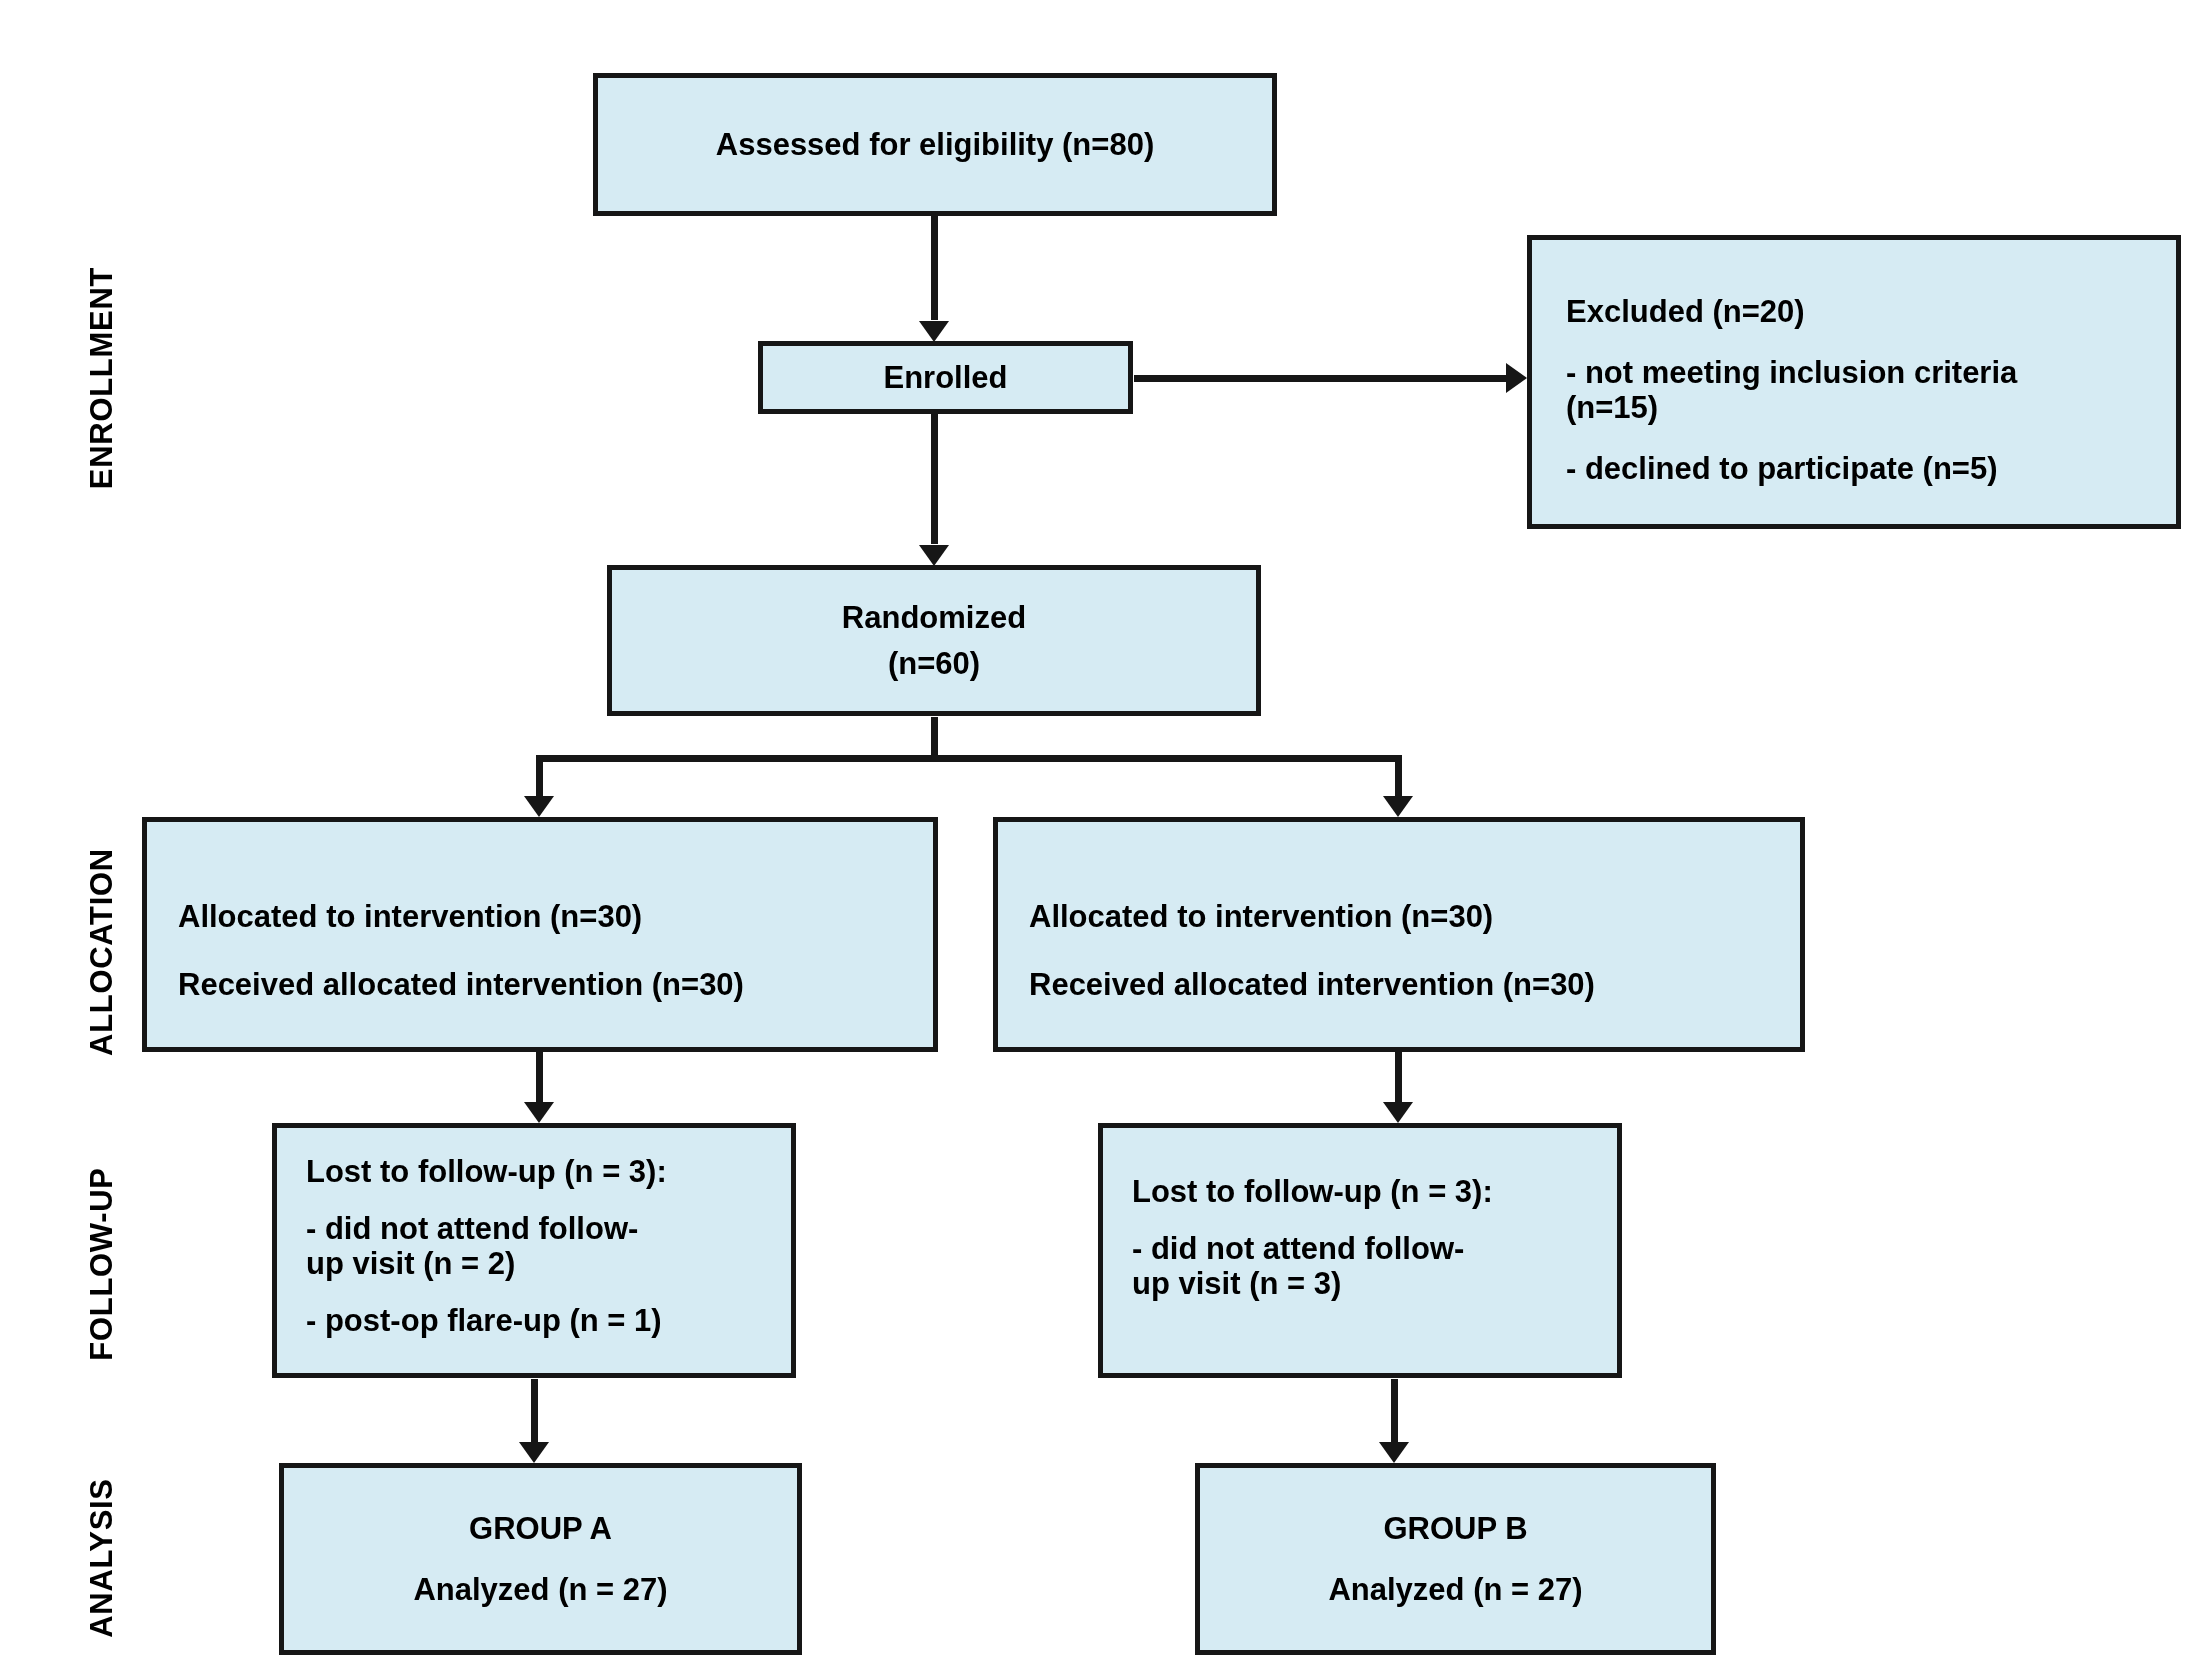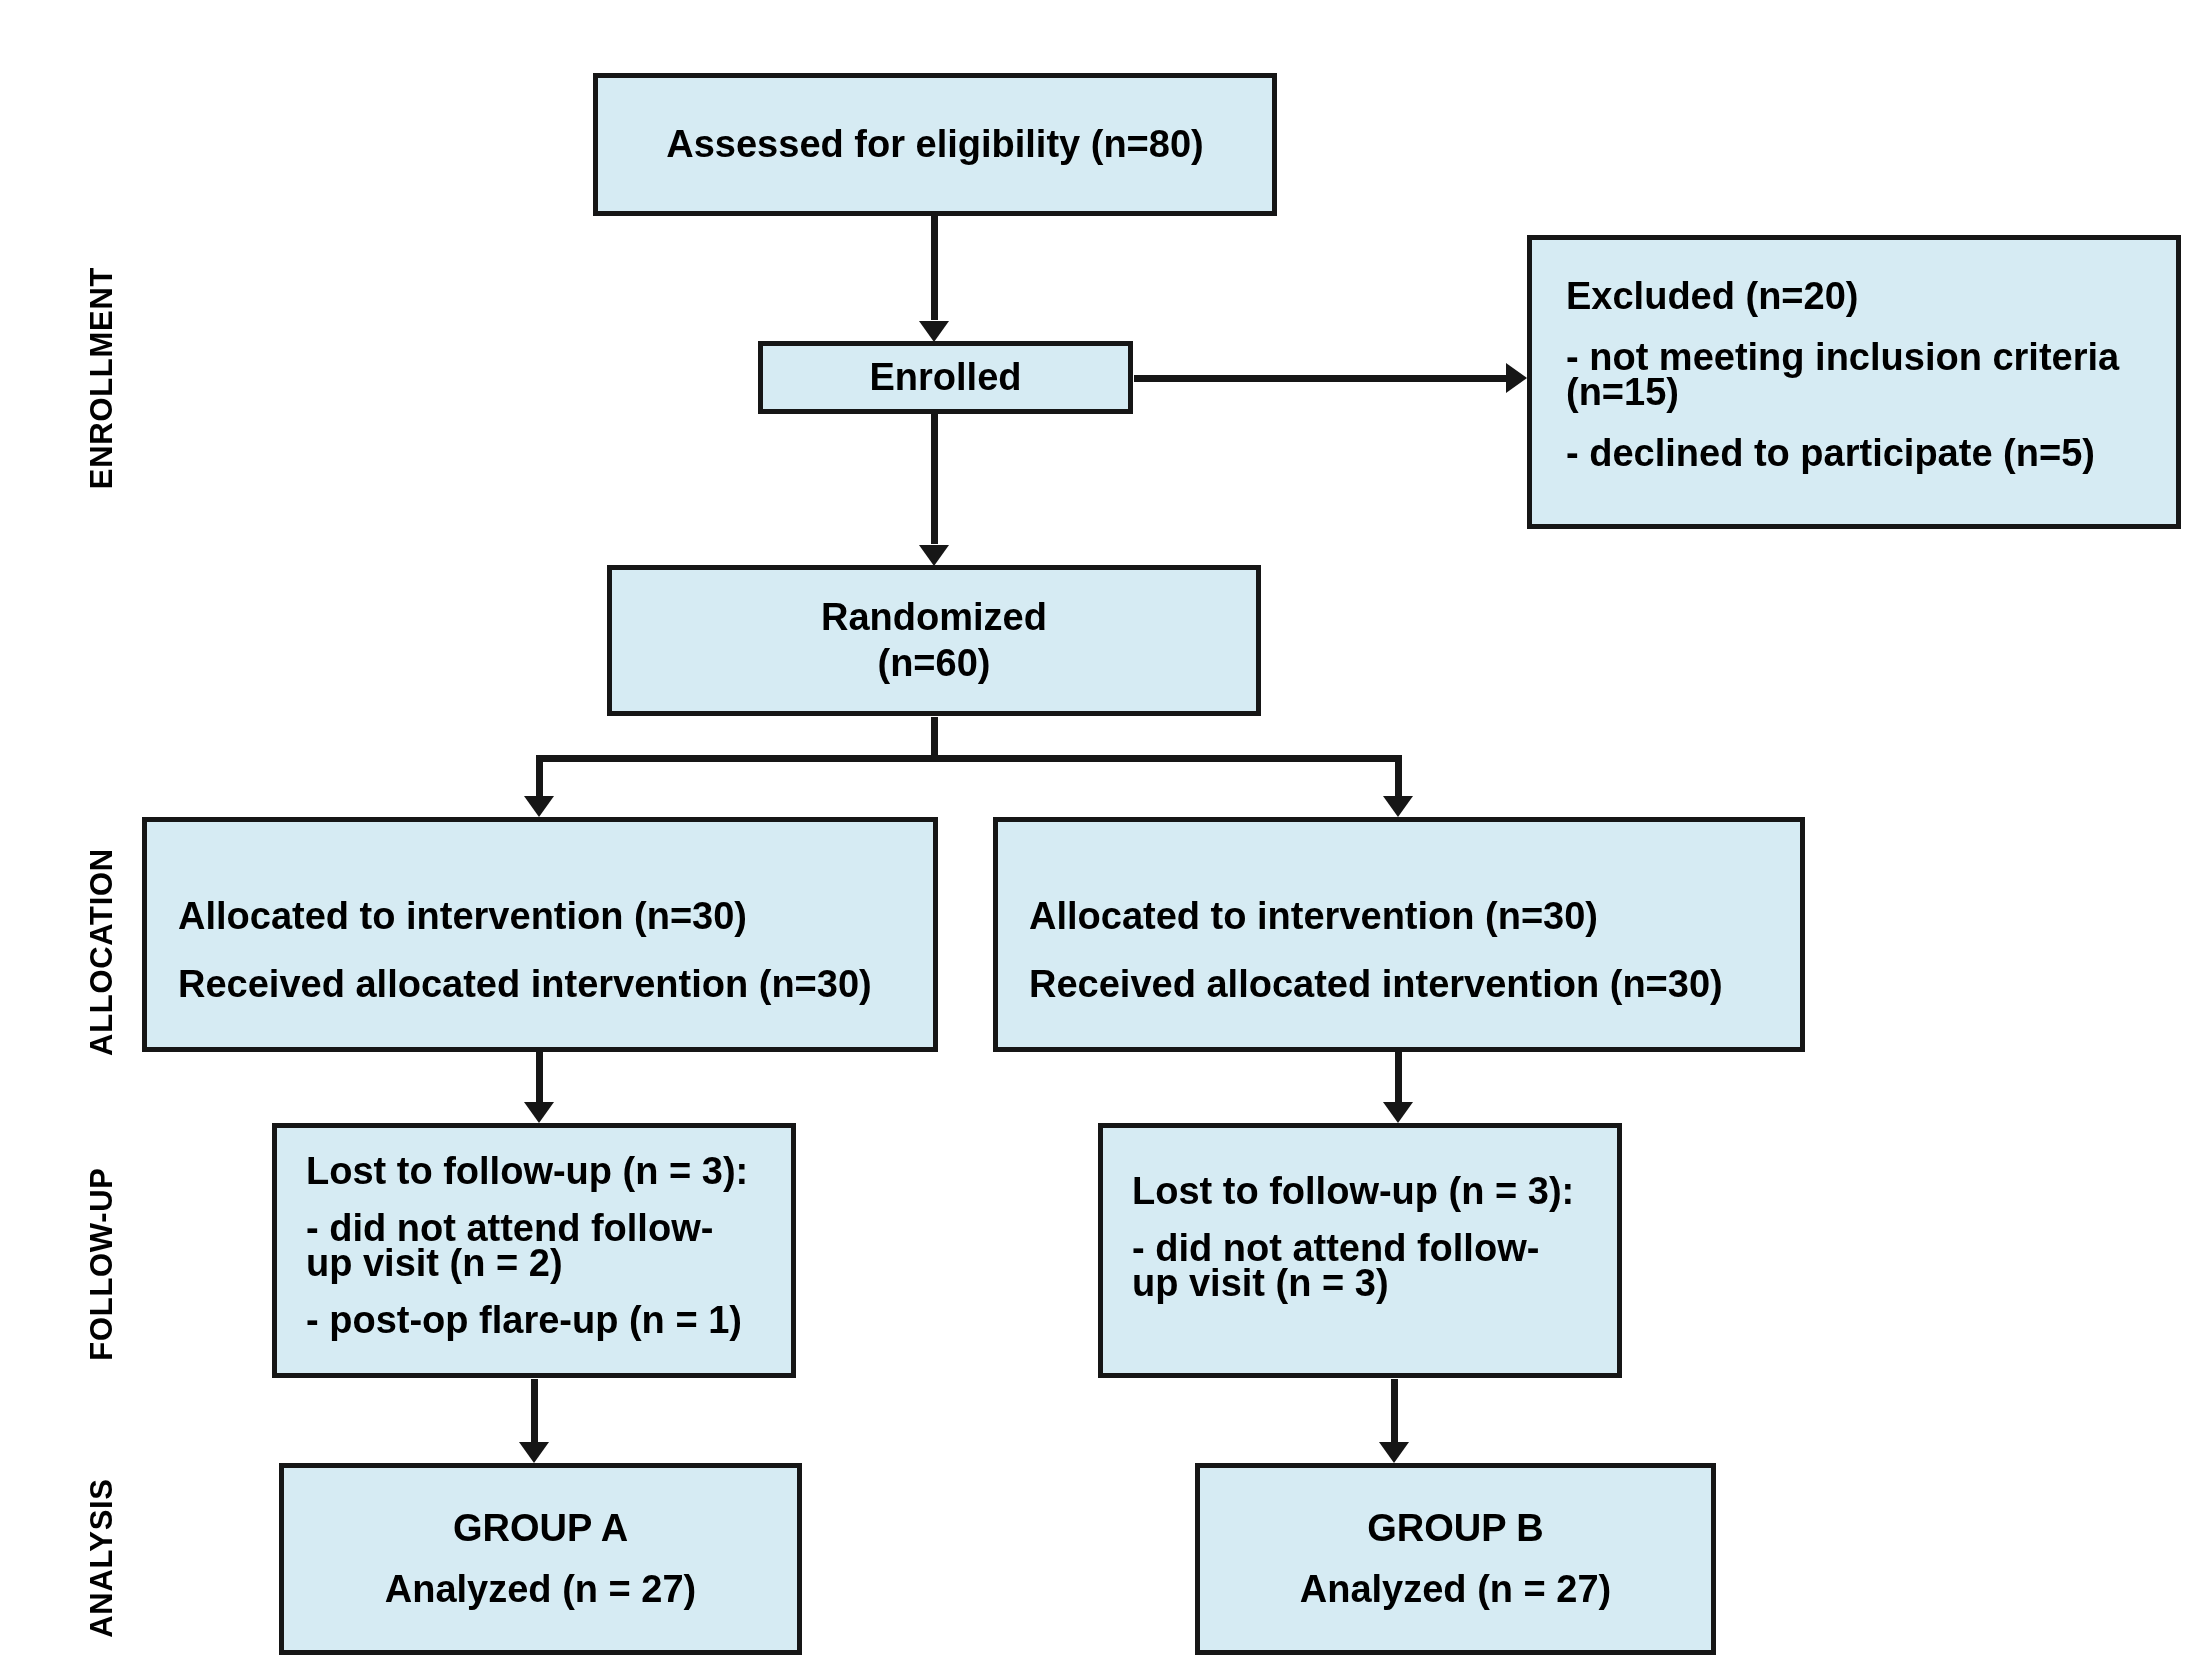--- a/index.html
+++ b/index.html
@@ -14,33 +14,33 @@
     font-family:"Liberation Sans", sans-serif;
     font-weight:bold;
     color:#000;
     overflow:hidden;
   }
   .box{
     position:absolute;
     background:var(--box_fill);
     border:5.9px solid var(--line);
     box-sizing:border-box;
-    font-size:38px;
+    font-size:31px;
     line-height:35px;
   }
   .box.center{
     display:flex;flex-direction:column;
     align-items:center;justify-content:center;
     text-align:center;
   }
   .box p{margin:0;white-space:pre-line;}
   
   #box-assessed  {left:593px; top:73px;  width:684px; height:143px;}
   #box-enrolled  {left:758px;top:341px;  width:375px;  height:73px;}
-  #box-excluded  {left:1527px;top:235px;  width:654px; height:294px; padding:39px 18px 13px 34px;}
+  #box-excluded  {left:1527px;top:235px;  width:654px; height:294px; padding:54px 18px 13px 34px;}
   #box-excluded p + p{margin-top:26px;}
   #box-randomized{left:607px; top:565px;  width:654px; height:151px; gap:10.4px;}
   #box-alloc-l   {left:142px; top:817px; width:796px; height:235px; padding:77px 13px 13px 31px;}
   #box-alloc-r   {left:993px;top:817px; width:812px; height:235px; padding:77px 13px 13px 31px;}
   #box-alloc-l p + p, #box-alloc-r p + p{margin-top:33px;}
   #box-fup-l     {left:272px; top:1123px; width:524px;  height:255px; padding:26px 13px 10.4px 29px;}
   #box-fup-r     {left:1098px;top:1123px; width:524px;  height:255px; padding:46px 13px 10.4px 29px;}
   #box-fup-l p + p, #box-fup-r p + p{margin-top:22px;}
   #box-analysis-a{left:279px; top:1463px; width:523px;  height:192px; gap:26px;}
   #box-analysis-b{left:1147px;top:1463px; width:521px;  height:192px; gap:26px;margin-left:48px;}

